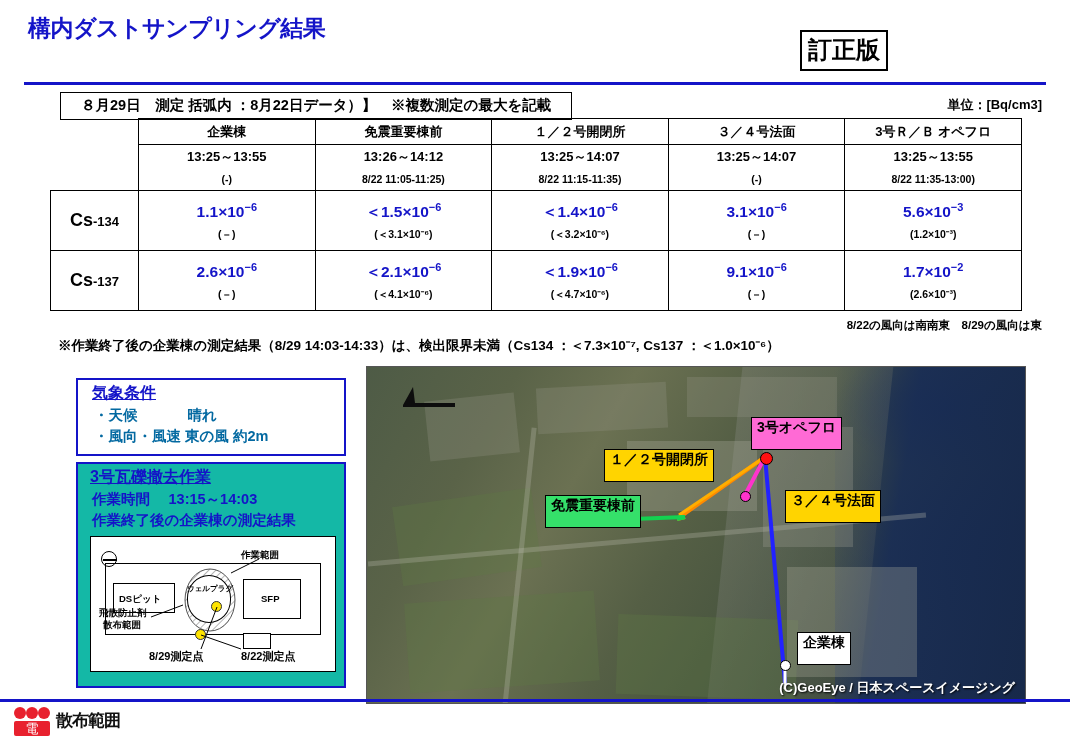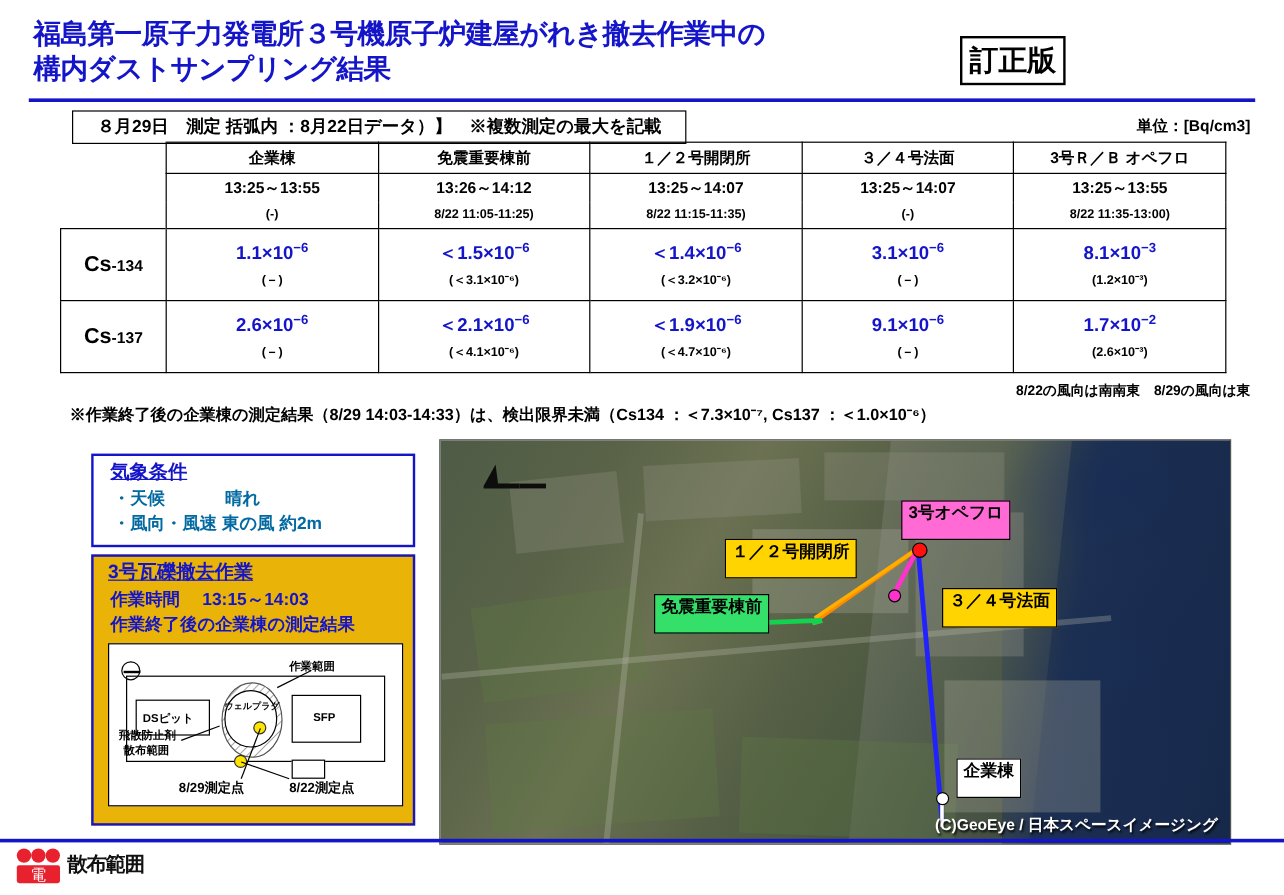--- a/index.html
+++ b/index.html
@@ -72,21 +72,21 @@
     position:absolute; left:76px; top:378px; width:270px; height:78px;
     border:2px solid #1414c8; background:#fff;
   }
   .box-weather .hd {
     color:#1414c8; font-weight:bold; font-size:16px; margin:3px 0 0 14px;
     text-decoration:underline;
   }
   .box-weather .ln { color:#0369a1; font-weight:bold; font-size:14.5px; margin:2px 0 0 16px; }
   .box-work {
     position:absolute; left:76px; top:462px; width:270px; height:226px;
-    border:2px solid #1414c8; background:#eab308;
+    border:2px solid #1414c8; background:#14b8a6;
   }
   .box-work .hd {
     color:#1414c8; font-weight:bold; font-size:16px; margin:3px 0 0 12px;
     text-decoration:underline;
   }
   .box-work .ln { color:#1414c8; font-weight:bold; font-size:14.5px; margin:2px 0 0 14px; }
   
   .diagram {
     position:absolute; left:12px; top:72px; width:246px; height:136px;
     border:1px solid #000; background:#fff;
@@ -148,21 +148,20 @@
   .hr-bot { position:absolute; left:0; bottom:44px; width:1070px; height:3px; background:#1414c8; }
   .logo-text { position:absolute; left:56px; bottom:14px; font-size:17px; font-weight:bold; color:#111; letter-spacing:-1px;}
   .logo-mark { position:absolute; left:12px; bottom:8px; width:40px; height:32px; }
 </style>
 </head>
 <body>
 
 <div class="page">
 
   <div class="title">
-    <div>福島第一原子力発電所３号機原子炉建屋がれき撤去作業中の</div>
     <div>構内ダストサンプリング結果</div>
   </div>
 
   <div class="corr-box">訂正版</div>
 
 
   <div class="hr-top"></div>
 
   <div class="date-box">８月29日　測定  括弧内 ：8月22日データ）】　※複数測定の最大を記載</div>
   <div class="note-right">単位：[Bq/cm3]</div>
@@ -214,21 +213,21 @@
         </td>
         <td class="val">
           <span>＜1.4×</span><span>10</span><span class="sup">−6</span>
           <span class="paren">(＜3.2×10⁻⁶)</span>
         </td>
         <td class="val">
           <span>3.1×</span><span>10</span><span class="sup">−6</span>
           <span class="paren">(－)</span>
         </td>
         <td class="val">
-          <span>8.1×</span><span>10</span><span class="sup">−3</span>
+          <span>5.6×</span><span>10</span><span class="sup">−3</span>
           <span class="paren">(1.2×10⁻³)</span>
         </td>
       </tr>
 
       <tr>
         <td class="nuc">
           <span>Cs</span><small>-137</small>
         </td>
         <td class="val">
           <span>2.6×</span><span>10</span><span class="sup">−6</span>

